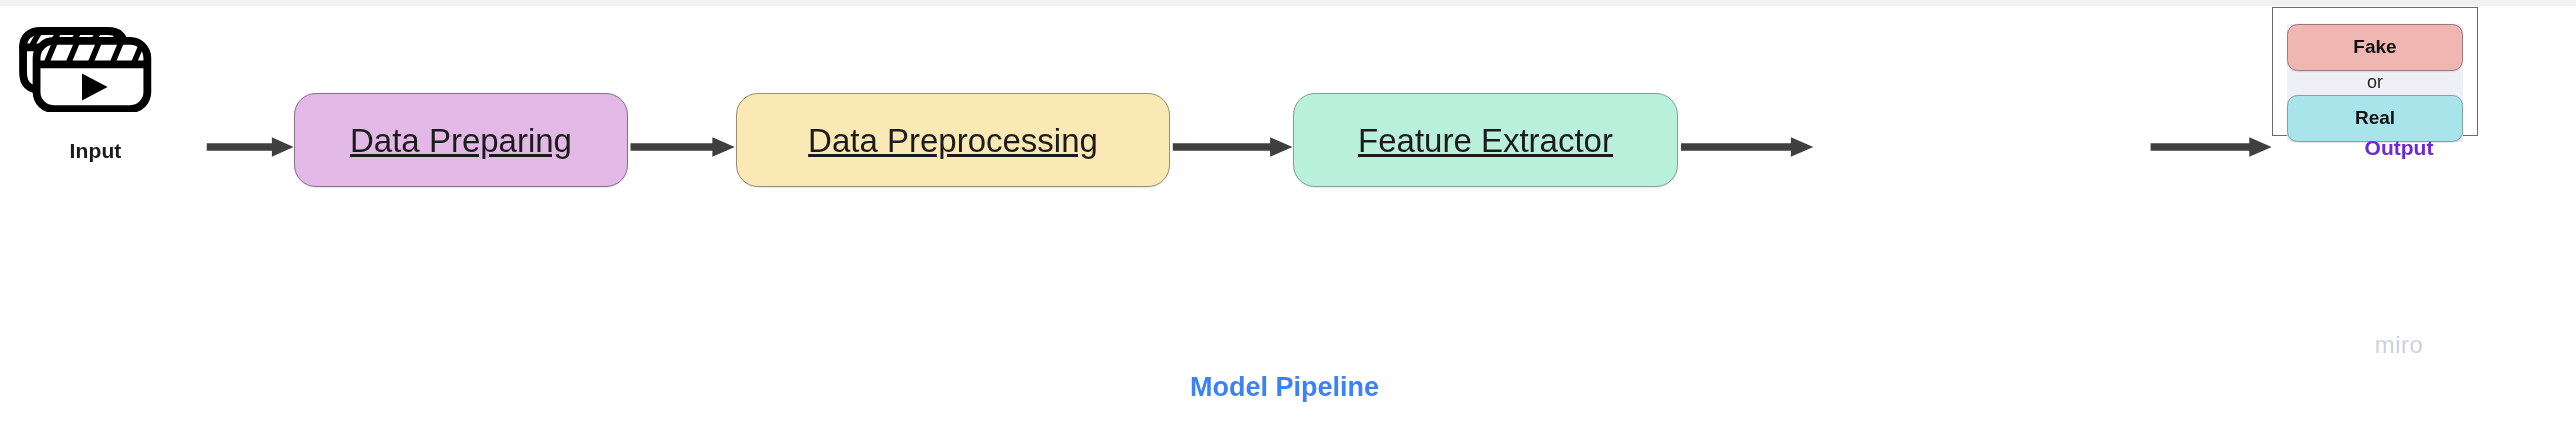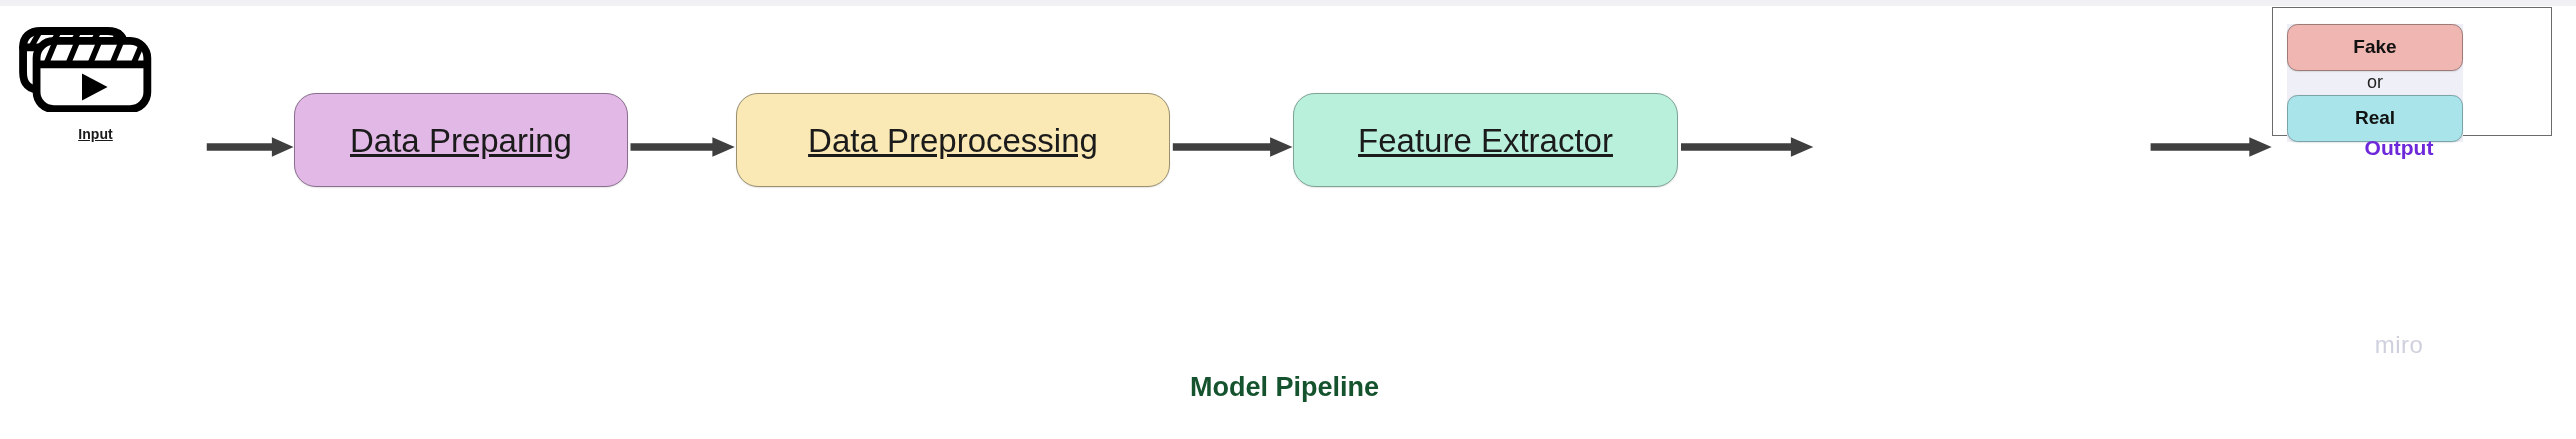--- a/index.html
+++ b/index.html
@@ -27,26 +27,25 @@
   .input-group {
     position: absolute;
     left: 7px; top: 21px;
     width: 177px;
     display: flex;
     flex-direction: column;
     align-items: center;
   }
   .clapper-icon { width: 169px; height: 91px; display:block; }
   .input-label {
-    margin-top: 14px;
-    font-size: 14px;
+    margin-top: 27px;
+    font-size: 21px;
     font-weight: 700;
     color: #1a1a1a;
     letter-spacing: 0.1px;
-    text-decoration: underline;
   }
 
   
   .stage {
     position: absolute;
     box-sizing: border-box;
     border-radius: 22px;
     border: 0.7px solid rgba(90,90,90,0.45);
     display: flex;
     align-items: center;
@@ -123,21 +122,21 @@
   
   .diagram-title {
     position: absolute;
     left: 0;
     top: 372px;
     width: 2576px;
     text-align: center;
     padding-left: 0px;
     font-size: 27px;
     font-weight: 700;
-    color: #14532d;
+    color: #3b82f6;
   }
   .title-inner { display: inline-block; transform: translateX(-3.5px); }
 </style>
 </head>
 <body>
 
 <div id="canvas">
 
   <div class="top-band"></div>
 
@@ -215,21 +214,21 @@
 
   <div class="stage" style="left:736px; top:93px; width:434px; height:94px; background:#fae9b4; border-color:#9a9070;">
     <span>Data Preprocessing</span>
   </div>
 
   <div class="stage" style="left:1293px; top:93px; width:385px; height:94px; background:#b9f0dc; border-color:#7fa396;">
     <span>Feature Extractor</span>
   </div>
 
 
-  <div class="output-frame" style="left:2272px; top:7px; width:280px; height:129px;">
+  <div class="output-frame" style="left:2272px; top:7px; width:206px; height:129px;">
     <div class="result-stack">
       <div class="result-chip" style="background:#f0b6b1; border-color:#9b7a77;">
         <span>Fake</span>
       </div>
       <div class="result-or">or</div>
       <div class="result-chip" style="background:#a9e4ea; border-color:#7ba4a9;">
         <span>Real</span>
       </div>
     </div>
   </div>

